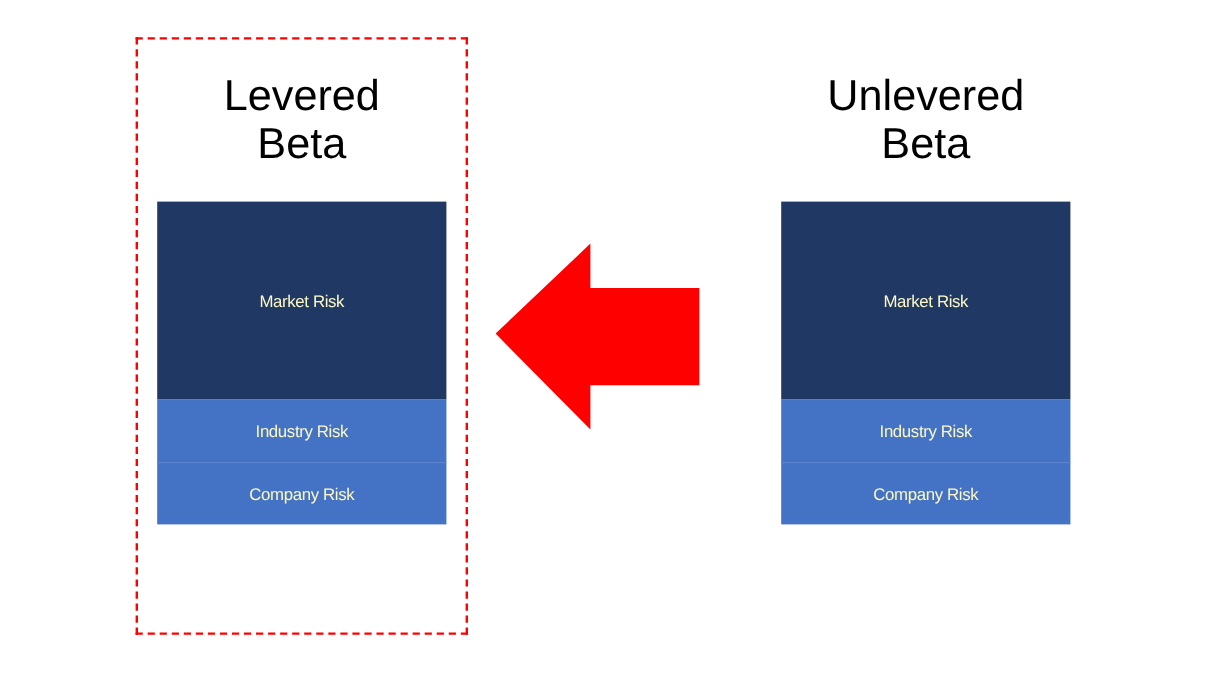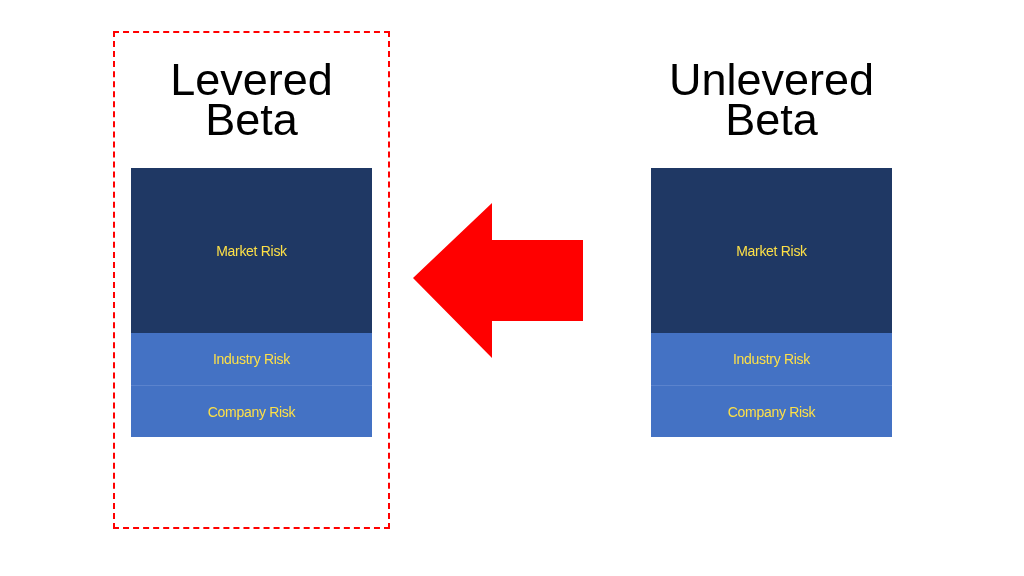--- a/index.html
+++ b/index.html
@@ -35,42 +35,42 @@
   
   .column {
     position: absolute;
   }
   .column-levered   { left: 131px; top: 60px; width: 241px; }
   .column-unlevered { left: 651px; top: 60px; width: 241px; }
 
   .column-title {
     text-align: center;
     color: #000000;
-    font-size: 45px;
+    font-size: 36px;
     line-height: 40px;
     font-weight: 400;
     letter-spacing: 0px;
     white-space: pre-line;
   }
 
   
   .stack {
     position: absolute;
     width: 241px;
     box-sizing: border-box;
   }
   .stack-levered   { left: 131px; top: 168px; }
   .stack-unlevered { left: 651px; top: 168px; }
 
   .seg {
     box-sizing: border-box;
     display: flex;
     align-items: center;
     justify-content: center;
-    color: #fde047;
+    color: #fef9c3;
     font-size: 14px;
     letter-spacing: -0.3px;
     position: relative;
   }
   .seg-market {
     height: 165px;
     background: #1F3864;
   }
   .seg-light {
     height: 52px;

